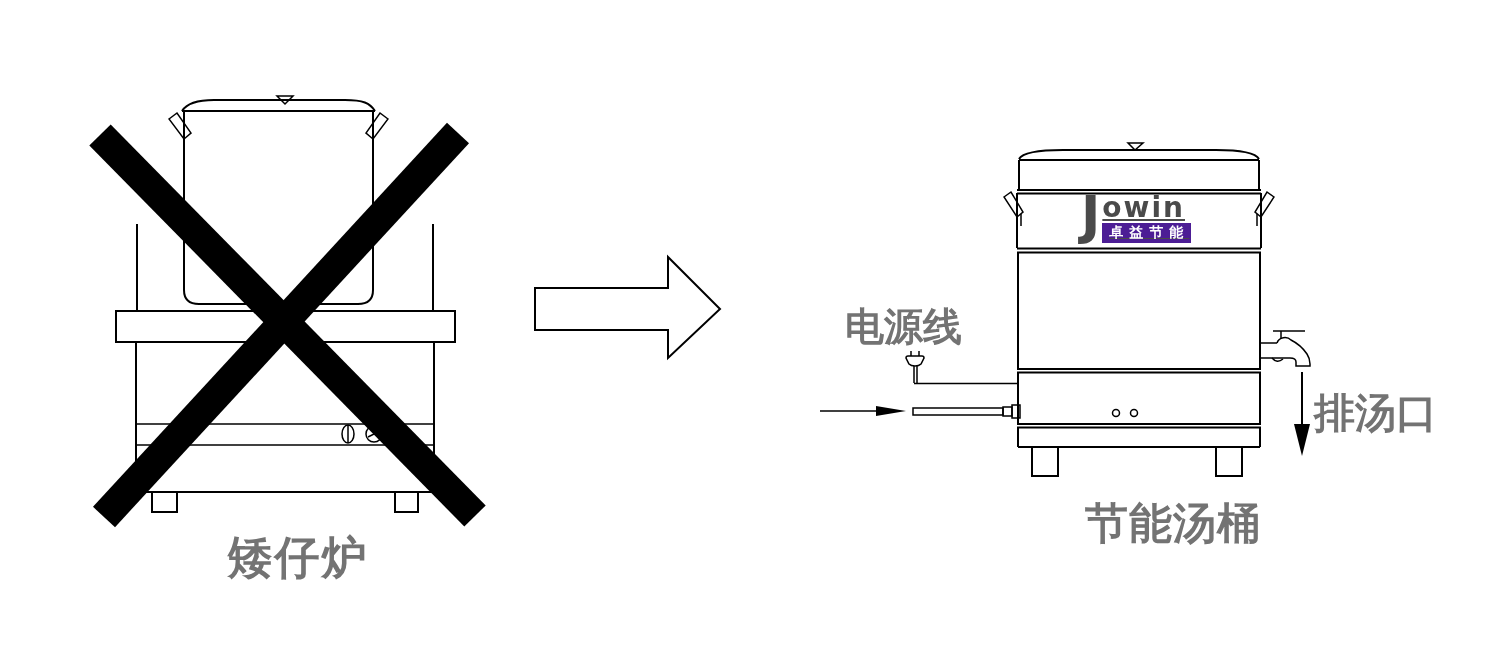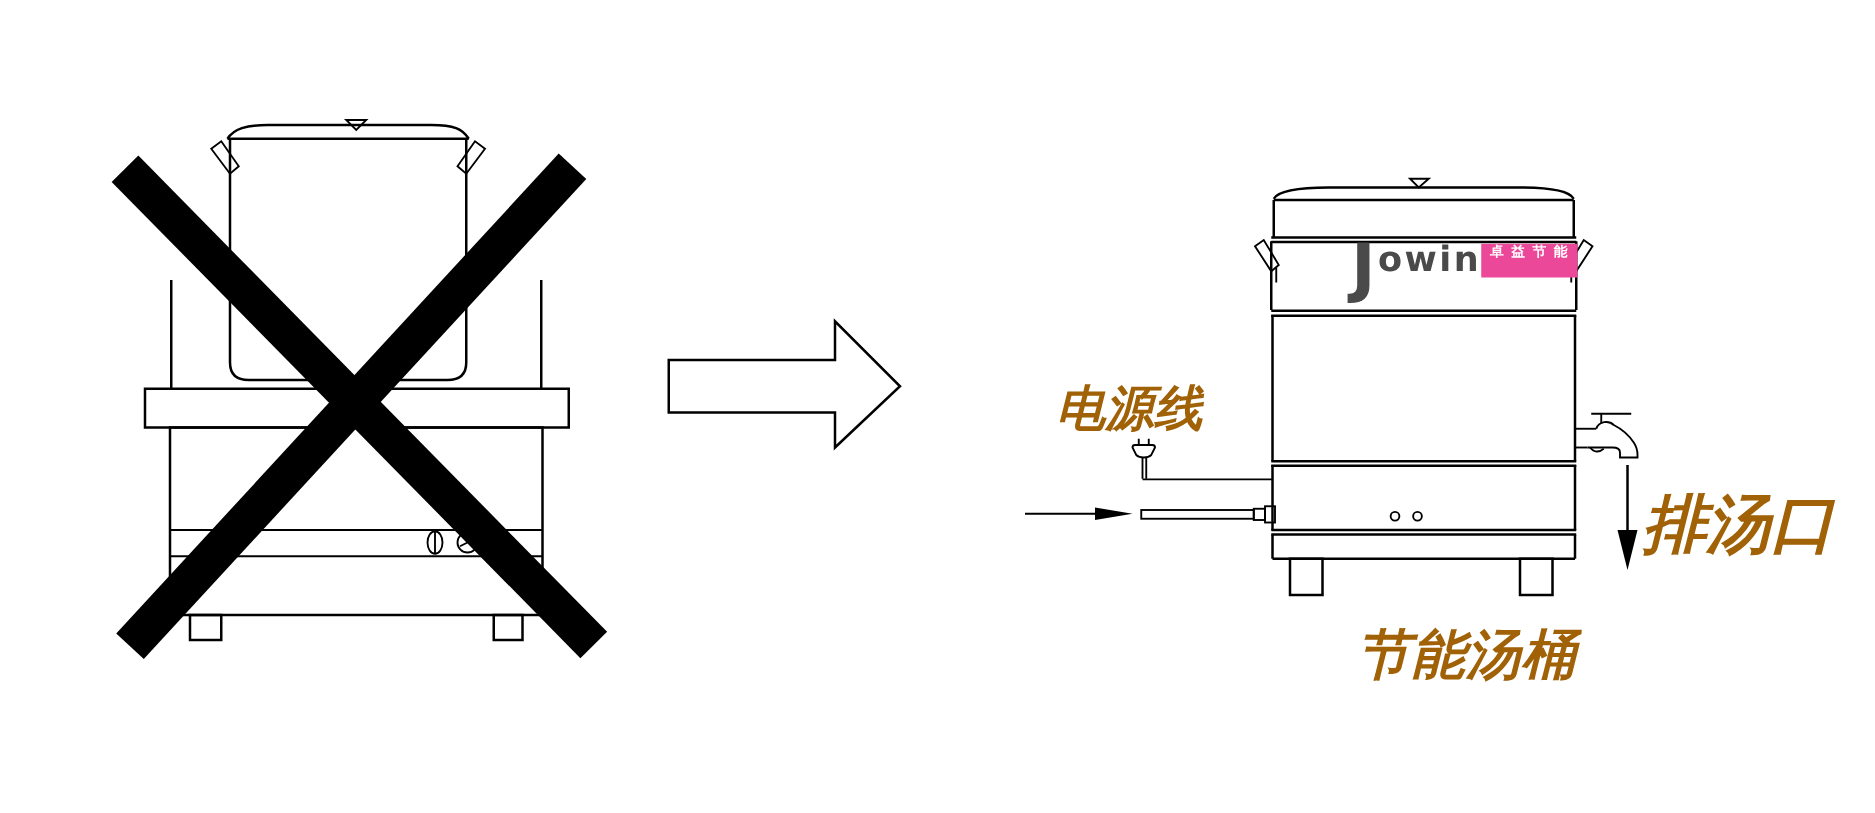--- a/index.html
+++ b/index.html
@@ -1,31 +1,31 @@
 <!DOCTYPE html>
 <html><head>
 <meta charset="utf-8">
 <style>
   html,body{margin:0;padding:0;background:#fff;}
   .canvas{position:relative;width:1500px;height:650px;background:#ffffff;overflow:hidden;
           font-family:"Liberation Sans",sans-serif;}
   svg{position:absolute;left:0;top:0;}
-  .label{position:absolute;font-weight:bold;color:#a16207;white-space:nowrap;
-         font-family:"Liberation Sans",sans-serif;font-style:italic;}
+  .label{position:absolute;font-weight:bold;color:#737373;white-space:nowrap;
+         font-family:"Liberation Sans",sans-serif;}
   #label-left-caption{left:198px;top:528px;width:200px;text-align:center;font-size:45px;letter-spacing:2px;}
   #label-right-caption{left:1019px;top:495px;width:242px;text-align:right;font-size:43px;letter-spacing:1px;}
   #label-power{left:845px;top:300px;font-size:39px;}
   #label-intake{left:686px;top:384px;font-size:40px;}
-  #label-outlet{left:1314px;top:386px;font-size:51px;}
+  #label-outlet{left:1314px;top:386px;font-size:41px;}
   #logo{position:absolute;left:1081px;top:194px;display:flex;color:#4a4a4a;align-items:flex-start;}
   #logo .j{font-size:52px;line-height:0.82;font-weight:bold;font-family:"DejaVu Sans",sans-serif;}
-  #logo .col{display:flex;margin-left:2px;}
+  #logo .col{display:flex;flex-direction:column;margin-left:2px;text-decoration:underline;}
   #logo .owin{font-size:28px;font-weight:bold;letter-spacing:2px;line-height:1;
               font-family:"DejaVu Sans",sans-serif;}
-  #logo .band{margin-top:1px;background:#ec4899;color:#ffffff;font-size:11px;font-weight:bold;
+  #logo .band{margin-top:1px;background:#4c1d95;color:#ffffff;font-size:14px;font-weight:bold;
               letter-spacing:6px;padding:1px 2px 1px 7px;line-height:1.25;white-space:nowrap;}
   .ln{stroke:#000;stroke-width:2;fill:none;}
   .thin{stroke:#000;stroke-width:1.5;fill:none;}
   .fillb{fill:#000;stroke:none;}
   .xstroke{stroke:#000;stroke-width:30;fill:none;stroke-linecap:butt;}
 </style>
 </head>
 <body>
 
 <div class="canvas">
@@ -134,20 +134,21 @@
         <path class="thin" d="M 1272,358 Q 1277,364 1283,359"></path>
       </g>
 
       <g>
         <line class="ln" x1="1302" y1="372" x2="1302" y2="424"></line>
         <polygon class="fillb" points="1294,424 1310,424 1302,456"></polygon>
       </g>
     </g>
   </svg>
 
+  <div class="label" id="label-left-caption">矮仔炉</div>
 
   <div class="label" id="label-power">电源线</div>
 
 
   <div class="label" id="label-outlet">排汤口</div>
 
   <div class="label" id="label-right-caption">节能汤桶</div>
 
   <div id="logo">
     <span class="j">J</span>

